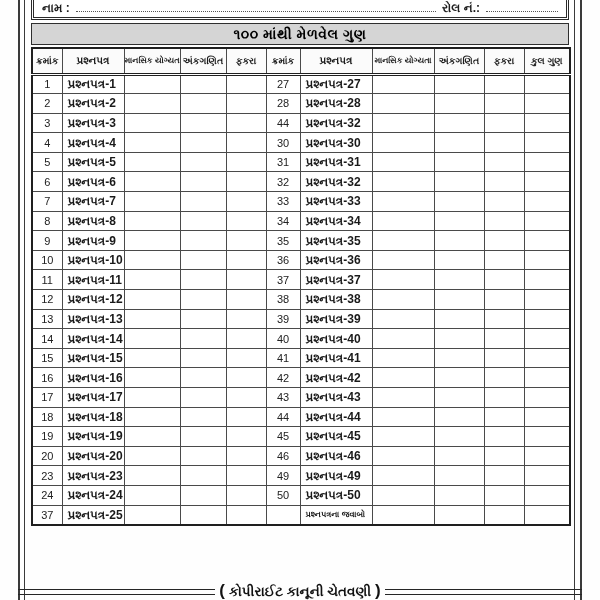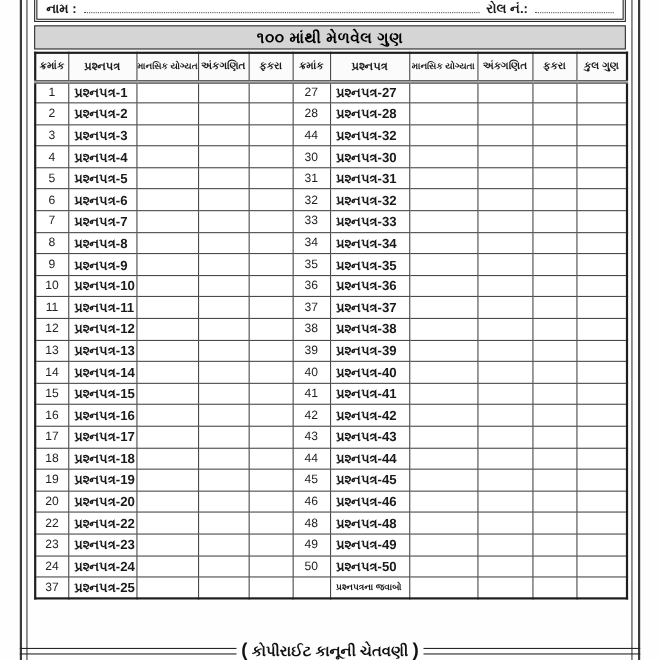--- a/index.html
+++ b/index.html
@@ -376,33 +376,20 @@
           <td class="c-blank"></td>
           <td class="c-blank"></td>
           <td class="c-num">46</td>
           <td class="c-paper">પ્રશ્નપત્ર-46</td>
           <td class="c-blank"></td>
           <td class="c-blank"></td>
           <td class="c-blank"></td>
           <td class="c-blank"></td>
         </tr>
         <tr>
-          <td class="c-num">22</td>
-          <td class="c-paper">પ્રશ્નપત્ર-22</td>
-          <td class="c-blank"></td>
-          <td class="c-blank"></td>
-          <td class="c-blank"></td>
-          <td class="c-num">48</td>
-          <td class="c-paper">પ્રશ્નપત્ર-48</td>
-          <td class="c-blank"></td>
-          <td class="c-blank"></td>
-          <td class="c-blank"></td>
-          <td class="c-blank"></td>
-        </tr>
-        <tr>
           <td class="c-num">23</td>
           <td class="c-paper">પ્રશ્નપત્ર-23</td>
           <td class="c-blank"></td>
           <td class="c-blank"></td>
           <td class="c-blank"></td>
           <td class="c-num">49</td>
           <td class="c-paper">પ્રશ્નપત્ર-49</td>
           <td class="c-blank"></td>
           <td class="c-blank"></td>
           <td class="c-blank"></td>

